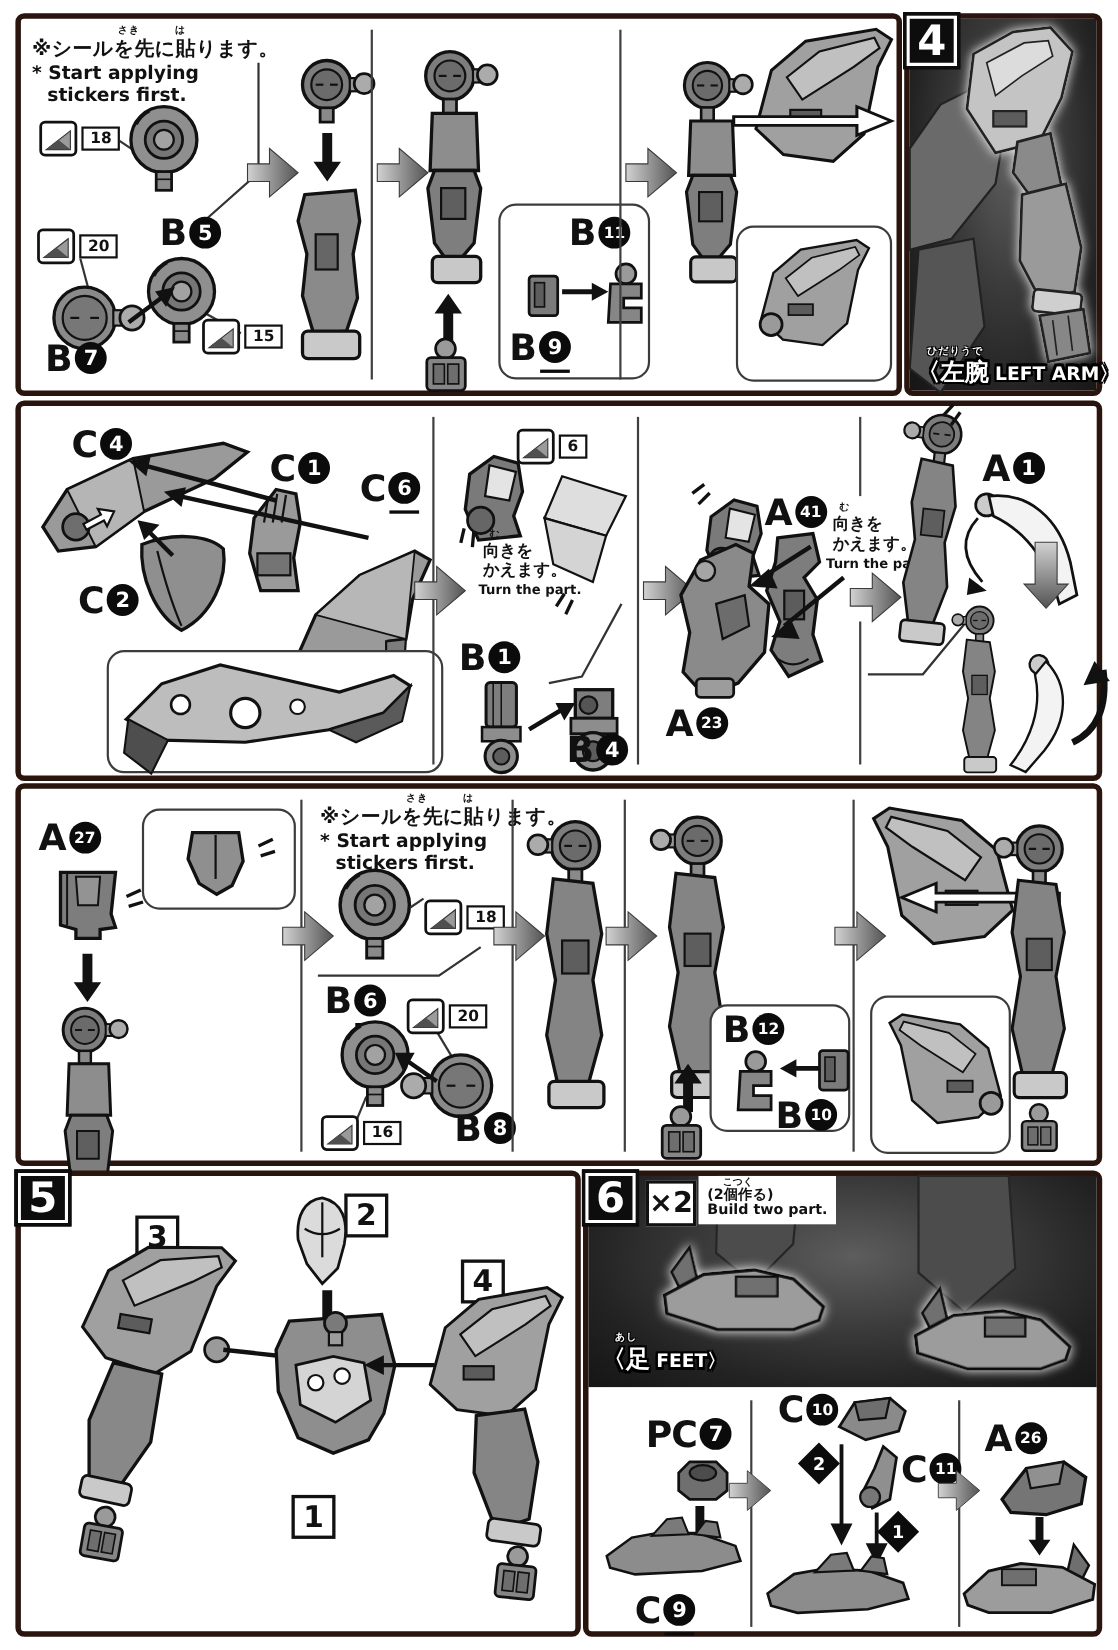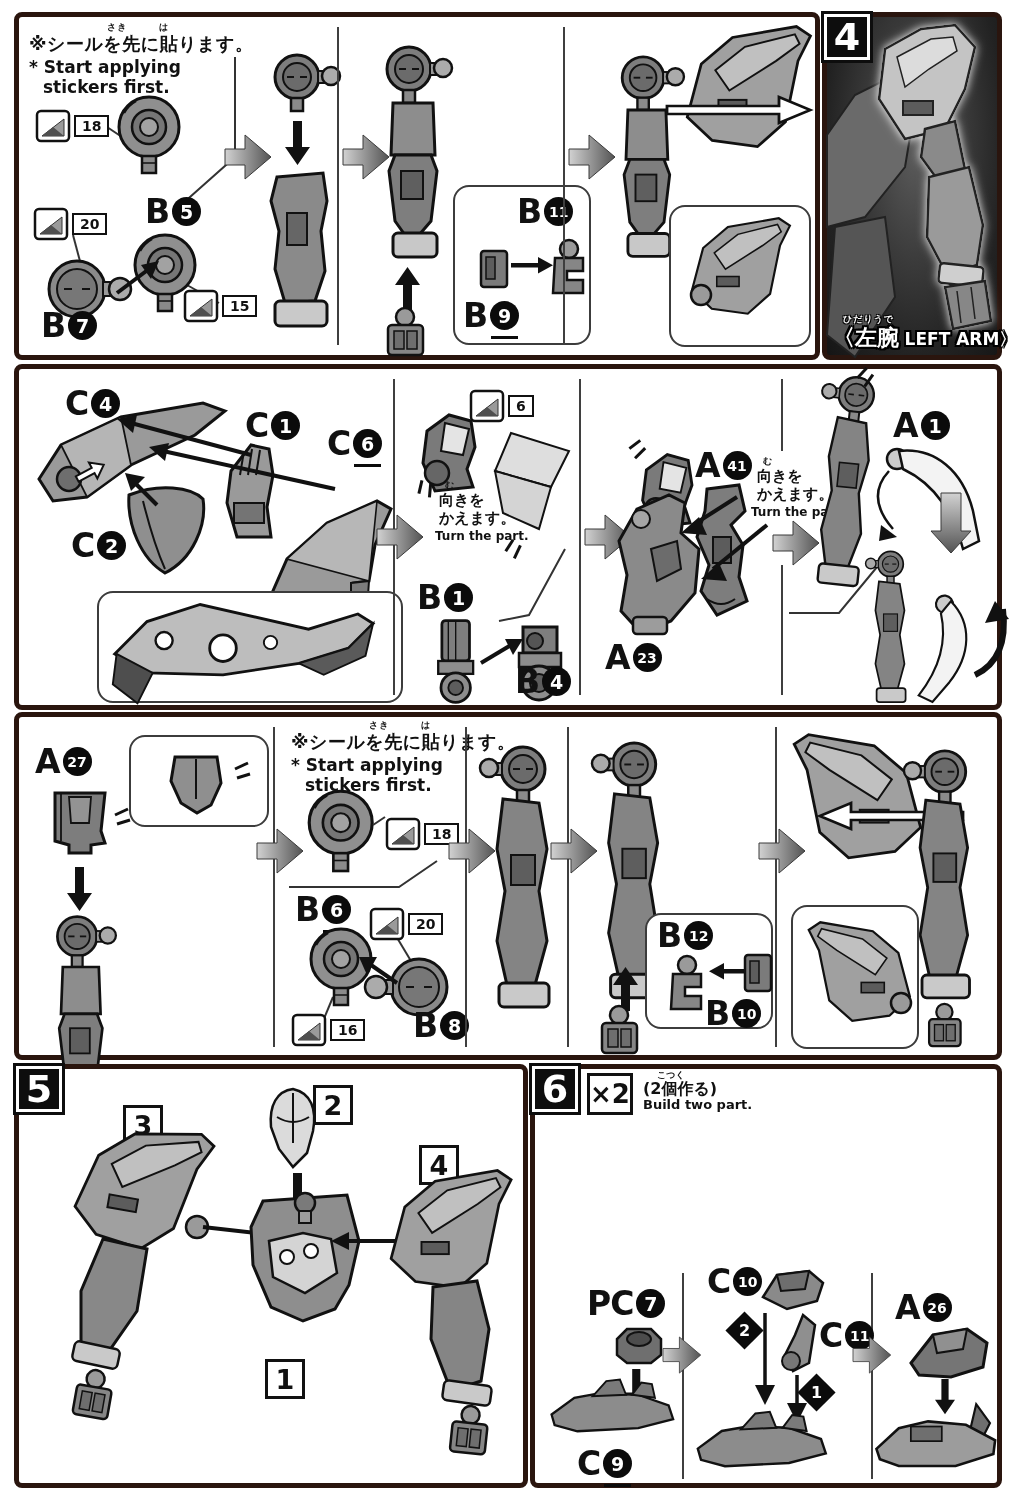--- a/index.html
+++ b/index.html
@@ -33,21 +33,21 @@
 .turn-jp{position:absolute;font-size:15px;font-weight:bold;white-space:nowrap}
 .turn-en{position:absolute;font-size:12px;font-weight:bold;white-space:nowrap}
 .cap{position:absolute;color:#fff;font-weight:bold;white-space:nowrap;
  text-shadow:2px 2px 0 #000,-2px 2px 0 #000,2px -2px 0 #000,-2px -2px 0 #000,0 2px 0 #000,0 -2px 0 #000,2px 0 0 #000,-2px 0 0 #000}
 .cap .jp{font-size:22px}.cap .en{font-size:17px}
 .capfuri{position:absolute;color:#fff;font-size:9px;font-weight:bold;letter-spacing:1px;
  text-shadow:1px 1px 0 #000,-1px -1px 0 #000,1px -1px 0 #000,-1px 1px 0 #000}
 .x2box{position:absolute;background:#fff;border:3.5px solid #111;font-weight:bold;font-size:26px;
  width:46px;height:42px;display:flex;align-items:center;justify-content:center}
 .btchip{position:absolute;background:#fff;padding:2px 8px 4px 8px}
-.btchip .jp{font-size:16px;font-weight:bold;display:block;line-height:1.1}
+.btchip .jp{font-size:13px;font-weight:bold;display:block;line-height:1.1}
 .btchip .en{font-size:13px;font-weight:bold;display:block;line-height:1.1}
 .btchip .fr{font-size:9px;font-weight:bold;display:block;line-height:1;padding-left:14px}
 svg{display:block;overflow:visible}
 </style>
 </head>
 <body>
 
 <svg width="0" height="0" style="position:absolute">
 <defs>
 <linearGradient id="ag" x1="0" y1="0" x2="1" y2="0">
@@ -768,20 +768,34 @@
     <rect x="58" y="214" width="48" height="20" rx="5" fill="#c9c9c9" stroke="#111" stroke-width="2.5" transform="rotate(8 82 224)"></rect>
     <use href="#fist" transform="translate(58,236) rotate(6 27 25)"></use>
   </svg>
   <svg class="b" style="left:312px;top:160px" width="70" height="24">
     <line x1="64" y1="12" x2="16" y2="12" stroke="#111" stroke-width="4"></line>
         <polygon points="0,12 18,3 18,21" fill="#111"></polygon>
   </svg>
 </div>
 
 <div class="box" style="left:530px;top:1064px;width:472px;height:424px">
+  <div class="b photo" style="left:0;top:0;width:462px;height:192px">
+    <svg class="b" style="left:0;top:0" width="462" height="192">
+      <polygon points="118,0 192,0 186,62 150,98 116,70" fill="#4c4c4c" stroke="#262626" stroke-width="2"></polygon>
+      <polygon points="300,0 382,0 388,84 342,124 300,88" fill="#4c4c4c" stroke="#262626" stroke-width="2"></polygon>
+      <g filter="url(#glow)">
+        <use href="#foot" transform="translate(218,58) scale(-1.05,1.05)"></use>
+        <use href="#foot" transform="translate(442,96) scale(-1.02,1.02)"></use>
+      </g>
+    </svg>
+    <span class="capfuri" style="left:24px;top:140px">あし</span>
+    <div class="cap" style="left:12px;top:152px">
+      <span class="jp">〈足</span> <span class="en">FEET〉</span>
+    </div>
+  </div>
   <div class="badge" style="left:-6px;top:-6px">6</div>
   <div class="x2box" style="left:52px;top:4px">×2</div>
   <div class="btchip" style="left:100px;top:0px">
     <span class="fr">こつく</span>
     <span class="jp">(2個作る)</span>
     <span class="en">Build two part.</span>
   </div>
 
   <div class="vline" style="left:147px;top:204px;height:206px"></div>
   <div class="vline" style="left:336px;top:204px;height:206px"></div>

